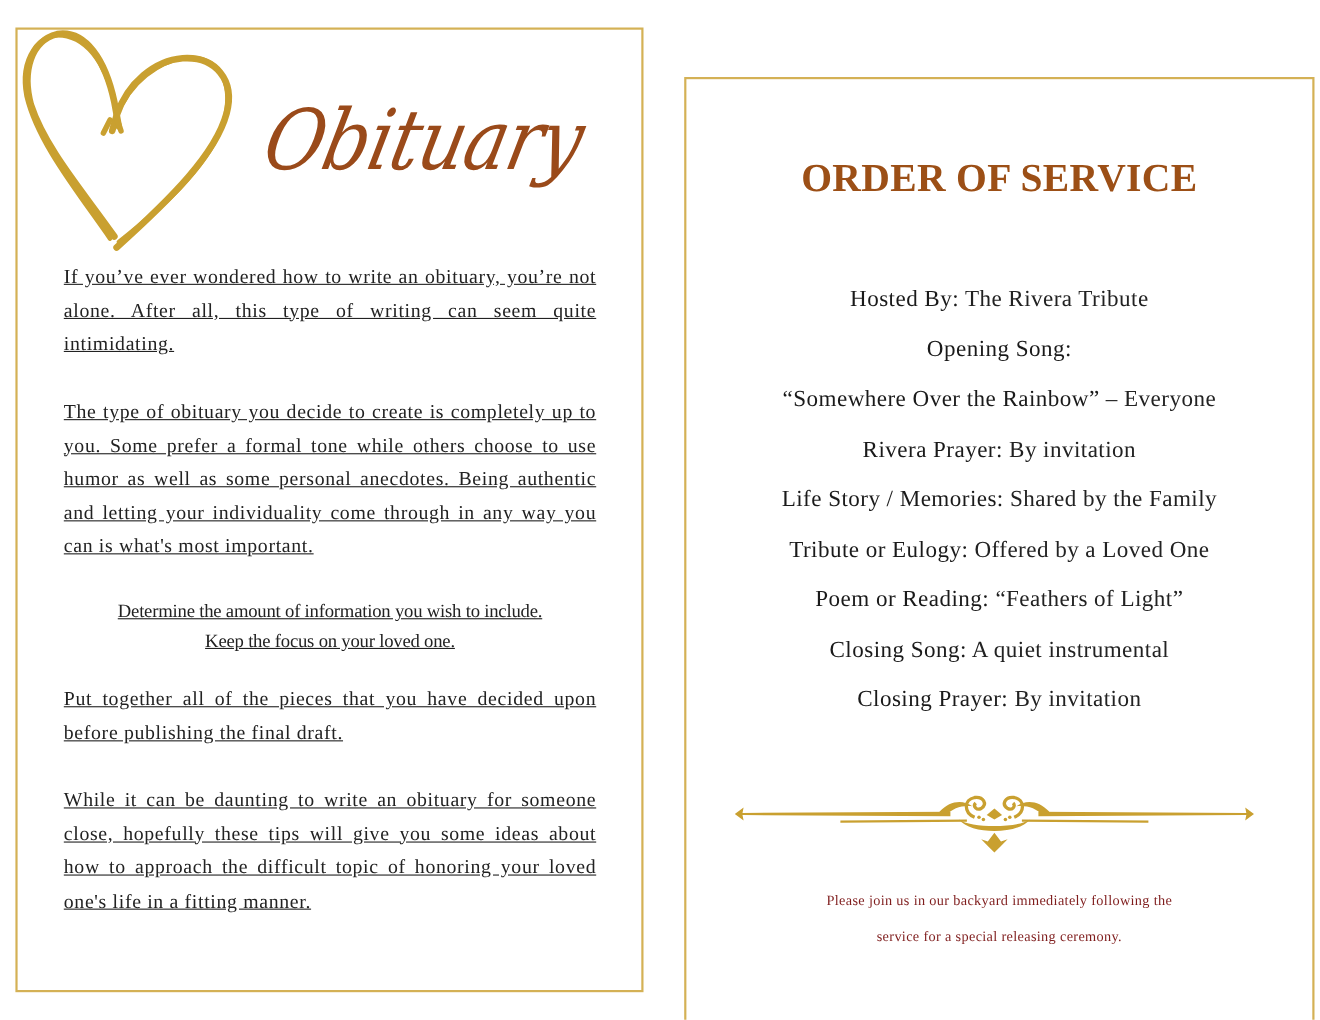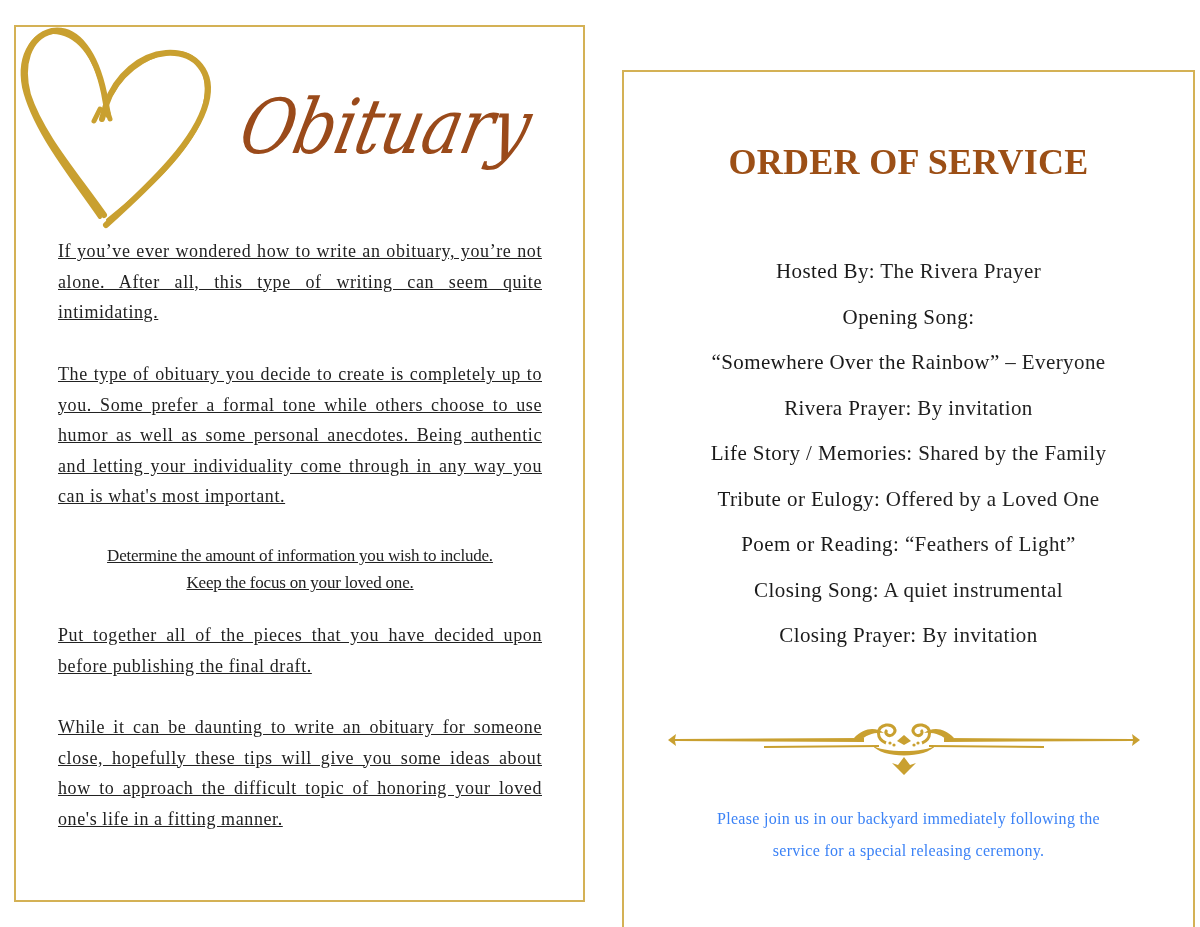--- a/index.html
+++ b/index.html
@@ -23,21 +23,21 @@
   #p4 { top:593px; }
   #p5 { top:685px; }
 
   .os-title { position:absolute; left:0; width:100%; top:69px; text-align:center;
               font-size:36px; font-weight:bold; color:#9c4f16; letter-spacing:0.3px; }
   .os-list { position:absolute; left:0; width:100%; top:177px; text-align:center; }
   .os-row { font-size:21px; line-height:45.5px; color:#222; letter-spacing:0.4px; white-space:nowrap; }
   .os-row b { font-weight:normal; color:#1a1a1a; }
   .divider { position:absolute; left:40px; top:643px; width:480px; height:62px; }
   .footer { position:absolute; left:0; width:100%; top:731px; text-align:center;
-            font-size:16px; line-height:32px; color:#3b82f6; letter-spacing:0.3px; }
+            font-size:13px; line-height:32px; color:#7f1d1d; letter-spacing:0.3px; }
 </style>
 </head>
 <body>
 
 <div class="panel" id="left">
   <svg class="heart" viewBox="0 0 200 212" fill="none" stroke="#C9A030" stroke-linecap="round" stroke-linejoin="round">
     <path d="M88 190 C60 150 25 110 12 70 C4 40 12 12 36 6 C62 2 80 30 88 68 L92 90" stroke-width="6"></path>
     <path d="M84 192 C55 150 18 105 8 62 C2 30 18 2 45 8 C70 14 85 45 90 80" stroke-width="4"></path>
     <path d="M86 94 L90 80 C100 50 125 30 150 28 C180 26 198 48 190 78 C180 115 140 155 90 200" stroke-width="6"></path>
     <path d="M95 70 C110 42 140 24 165 28 C190 34 196 60 186 90 C170 130 130 165 92 195" stroke-width="4"></path>
@@ -60,21 +60,21 @@
   </div>
   <div class="body-text" id="p5">
     <p>While it can be daunting to write an obituary for someone close, hopefully these tips will give you some ideas about how to approach the difficult topic of honoring your loved one's life in a fitting manner.</p>
   </div>
 </div>
 
 <div class="panel" id="right">
   <div class="os-title">ORDER OF SERVICE</div>
 
   <div class="os-list">
-    <div class="os-row"><b>Hosted By:</b><span> The Rivera Prayer</span></div>
+    <div class="os-row"><b>Hosted By:</b><span> The Rivera Tribute</span></div>
     <div class="os-row"><b>Opening Song:</b><span></span></div>
     <div class="os-row"><b>“Somewhere Over the Rainbow”</b><span> – Everyone</span></div>
     <div class="os-row"><b>Rivera Prayer:</b><span> By invitation</span></div>
     <div class="os-row"><b>Life Story / Memories:</b><span> Shared by the Family</span></div>
     <div class="os-row"><b>Tribute or Eulogy:</b><span> Offered by a Loved One</span></div>
     <div class="os-row"><b>Poem or Reading:</b><span> “Feathers of Light”</span></div>
     <div class="os-row"><b>Closing Song:</b><span> A quiet instrumental</span></div>
     <div class="os-row"><b>Closing Prayer:</b><span> By invitation</span></div>
   </div>
 

